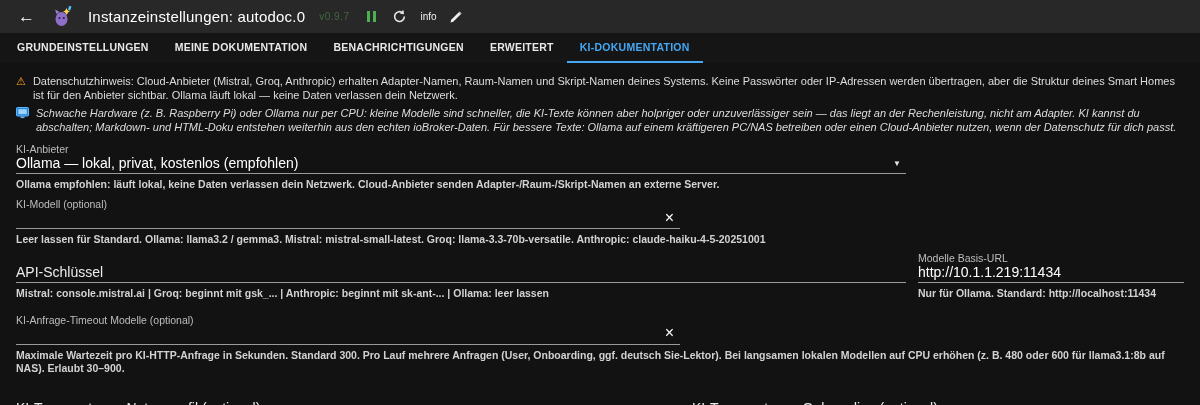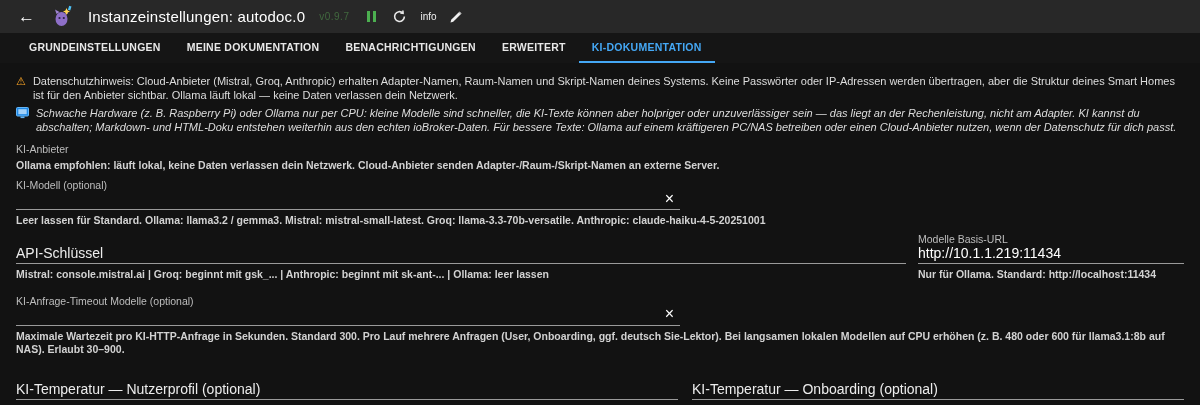--- a/index.html
+++ b/index.html
@@ -23,21 +23,21 @@
   .logo { margin-right:14px; display:flex; align-items:center; }
   .appbar-title { font-size:15px; color:#fff; letter-spacing:.2px; }
   .version { font-size:10px; color:#41693f; margin-left:14px; letter-spacing:.5px; }
   .pause-btn { display:flex; gap:3px; margin-left:16px; cursor:pointer; padding:2px; }
   .pause-btn i { display:block; width:3px; height:11px; background:#4caf50; }
   .refresh-btn { margin-left:14px; cursor:pointer; display:flex; align-items:center; }
   .info-badge { font-size:10px; color:#f0f0f0; margin-left:13px; }
   .edit-btn { margin-left:12px; cursor:pointer; display:flex; align-items:center; }
 
   
-  .tabs { height:30px; flex:0 0 30px; display:flex; padding-left:16px; background:#151515; }
+  .tabs { height:30px; flex:0 0 30px; display:flex; padding-left:4px; background:#151515; }
   .tab {
     padding:0 13px; display:flex; align-items:center;
     font-size:10.5px; font-weight:bold; letter-spacing:.25px;
     color:#e8e8e8; cursor:pointer; border-bottom:2px solid transparent;
     white-space:nowrap;
   }
   .tab.active { color:#45a8f5; border-bottom-color:#45a8f5; }
 
   
   .content { flex:1; padding:12px 16px 0 16px; overflow:hidden; }
@@ -134,20 +134,24 @@
           <rect x="0.5" y="0.5" width="12" height="8.5" rx="1" fill="#1e88e5" stroke="#64b5f6" stroke-width="1"></rect>
           <rect x="2.3" y="2.2" width="8.4" height="5" fill="#bbdefb" opacity="0.85"></rect>
           <rect x="4.5" y="9.5" width="4" height="1.6" fill="#64b5f6"></rect>
         </svg>
       </span>
       <span>Schwache Hardware (z. B. Raspberry Pi) oder Ollama nur per CPU: kleine Modelle sind schneller, die KI-Texte können aber holpriger oder unzuverlässiger sein — das liegt an der Rechenleistung, nicht am Adapter. KI kannst du abschalten; Markdown- und HTML-Doku entstehen weiterhin aus den echten ioBroker-Daten. Für bessere Texte: Ollama auf einem kräftigeren PC/NAS betreiben oder einen Cloud-Anbieter nutzen, wenn der Datenschutz für dich passt.</span>
     </div>
 
     <div class="field">
       <div class="flabel">KI-Anbieter</div>
+      <div class="frow w890">
+        <div class="fvalue">Ollama — lokal, privat, kostenlos (empfohlen)</div>
+        <span class="caret">▼</span>
+      </div>
       <div class="fhelper">Ollama empfohlen: läuft lokal, keine Daten verlassen dein Netzwerk. Cloud-Anbieter senden Adapter-/Raum-/Skript-Namen an externe Server.</div>
     </div>
 
     <div class="field">
       <div class="flabel">KI-Modell (optional)</div>
       <div class="frow w664">
         <div class="fvalue">llama3.2</div>
         <span class="clear">×</span>
       </div>
       <div class="fhelper">Leer lassen für Standard. Ollama: llama3.2 / gemma3. Mistral: mistral-small-latest. Groq: llama-3.3-70b-versatile. Anthropic: claude-haiku-4-5-20251001</div>

